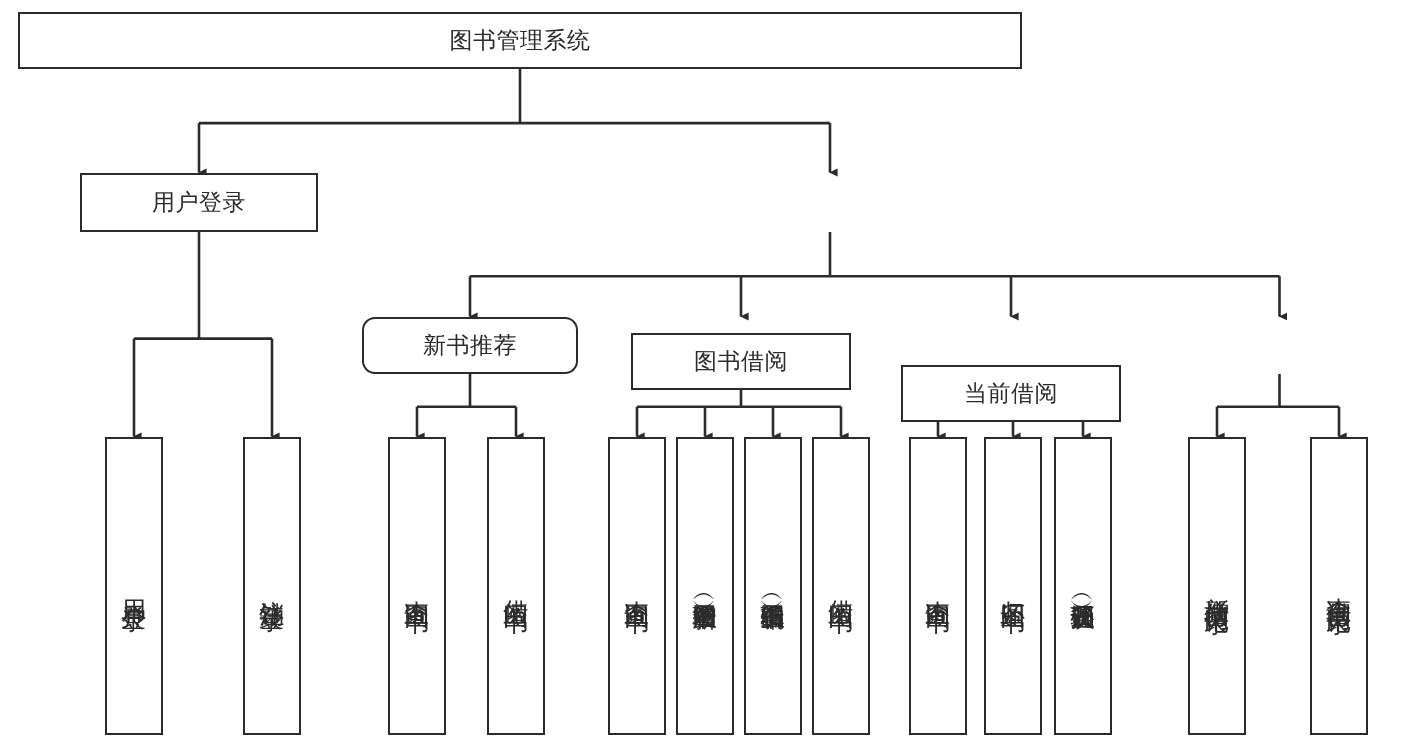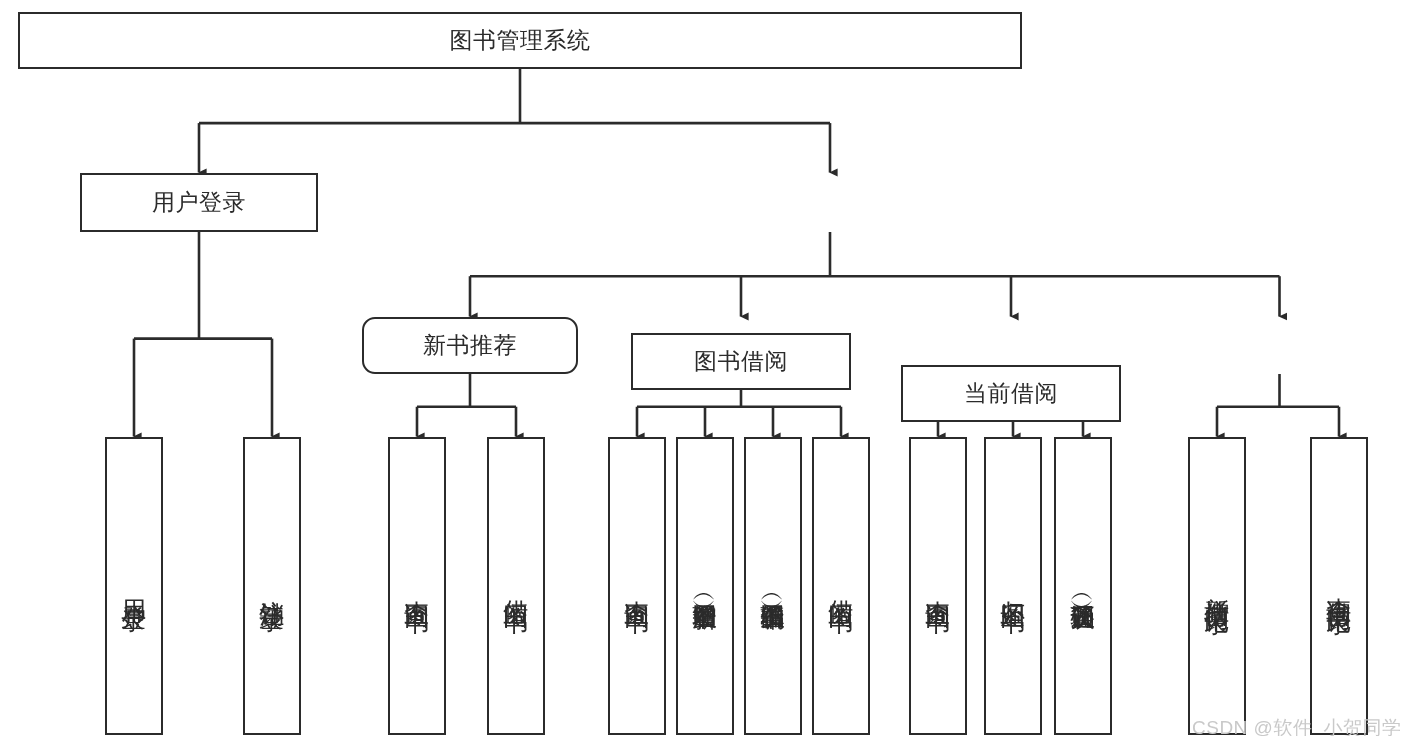--- a/index.html
+++ b/index.html
@@ -171,15 +171,14 @@
   <div class="node v tight" style="left: 1054px; top: 437px; width: 58px; height: 298px;">
     <span class="label">确认归还（管理员）</span>
   </div>
   <div class="node v" style="left: 1188px; top: 437px; width: 58px; height: 298px;">
     <span class="label">新增借阅记录</span>
   </div>
   <div class="node v" style="left: 1310px; top: 437px; width: 58px; height: 298px;">
     <span class="label">查询借阅记录</span>
   </div>
 
-  <div class="watermark" style="left: 1192px; top: 715px;">CSDN @软件_小贺同学</div>
 
 </div>
 
 </body></html>

